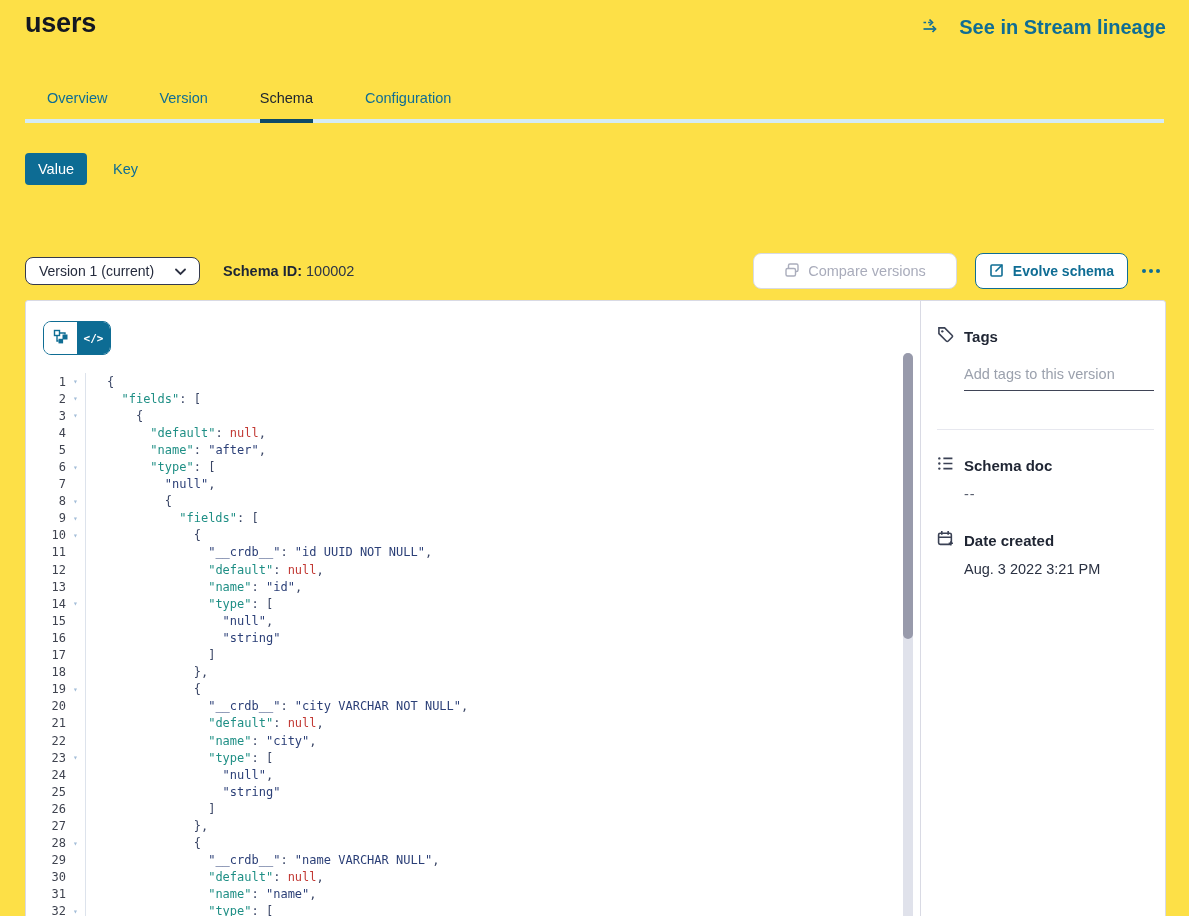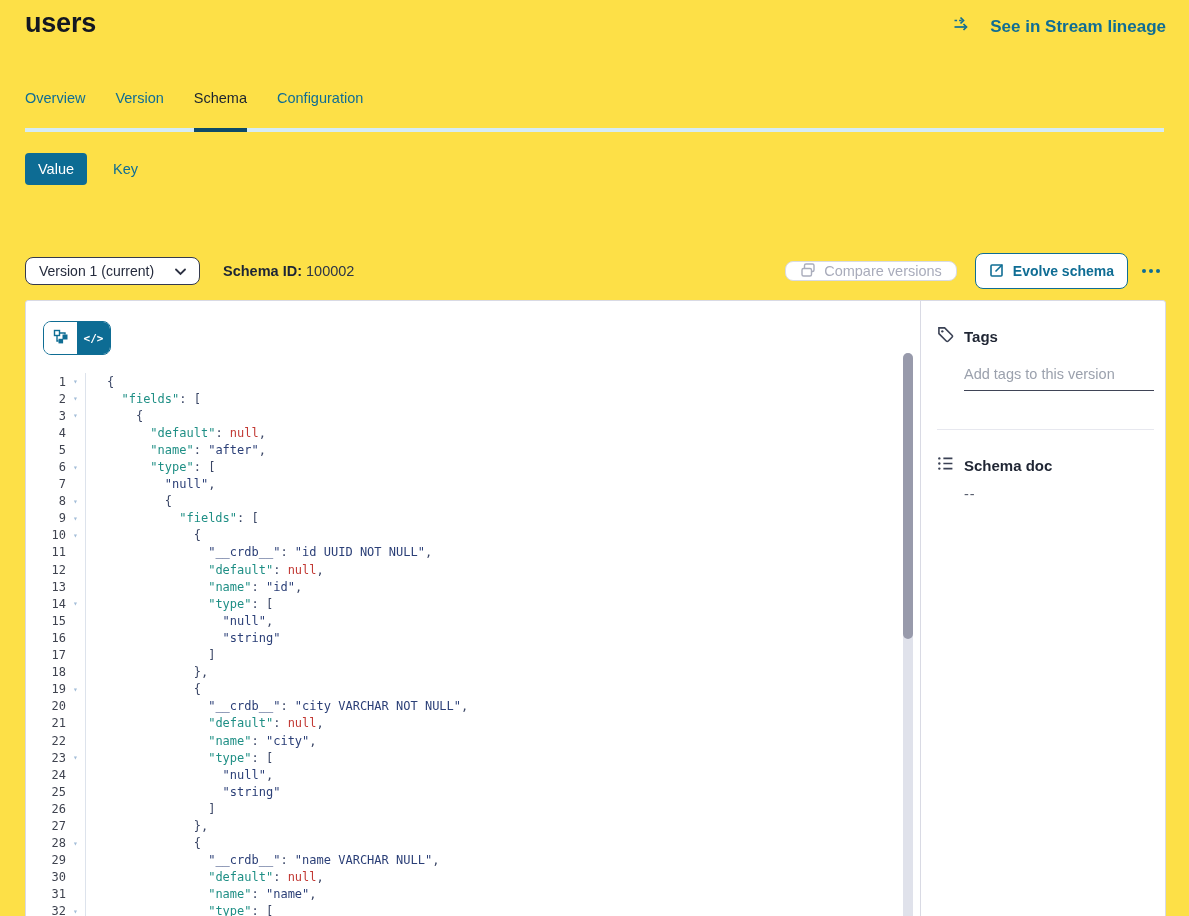--- a/index.html
+++ b/index.html
@@ -10,27 +10,27 @@
   *{box-sizing:border-box; margin:0; padding:0;}
   html,body{width:1189px; height:916px; overflow:hidden; background:#fff;}
   .page{position:relative; width:1189px; height:916px; background:#fde047;
         font-family:"Liberation Sans", sans-serif; color:#2c3547;}
 
   
   .hdr{position:absolute; left:25px; top:8px; right:23px; display:flex;
        justify-content:space-between; align-items:flex-start;}
   .title{font-size:27px; font-weight:700; color:#131722; letter-spacing:-0.2px;}
   .lineage{display:flex; align-items:center; gap:20px; margin-top:8px; color:var(--accent);
-           font-size:17px; font-weight:600; text-decoration:none; cursor:pointer;}
+           font-size:20px; font-weight:600; text-decoration:none; cursor:pointer;}
 
   
   .tabs-row{position:absolute; left:25px; right:25px; top:90px;}
   .tabs{display:flex; gap:30px; border-bottom:4px solid var(--tab_track);}
-  .tab{padding-bottom:22px; font-size:14.5px; color:var(--accent); text-decoration:none;
-       position:relative; cursor:pointer;}
+  .tab{padding-bottom:13px; font-size:14.5px; color:var(--accent); text-decoration:none;
+       position:relative; cursor:pointer;margin-left:22px;}
   .tab.active{color:#1b2330; font-weight:500;}
   .tab.active::after{content:""; position:absolute; left:0; right:0; bottom:-4px; height:4px;
        background:var(--tab_active_underline);}
 
   
   .seg{position:absolute; left:25px; top:153px; display:flex; align-items:center; gap:26px;justify-content:space-between;}
   .btn-value{background:var(--accent_button); color:#fff; border:none; border-radius:4px;
        height:32px; padding:0 13px; font-size:14.5px; font-family:inherit; cursor:pointer;}
   .key-link{color:var(--accent); font-size:14.5px; text-decoration:none; cursor:pointer;}
 
@@ -41,22 +41,22 @@
   .meta .val.link{color:var(--accent); cursor:pointer;}
 
   
   .vrow{position:absolute; left:25px; right:23px; top:253px; height:36px; display:flex; align-items:center;}
   .select{width:175px; height:28px; border:1px solid #353a4d; border-radius:8px; background:#fff;
        display:flex; align-items:center; justify-content:space-between; padding:0 13px;
        font-size:14px; color:#252b3d; cursor:pointer;}
   .schemaid{margin-left:23px; font-size:14.5px;}
   .schemaid b{color:#1c2536;}
   .spacer{flex:1;}
-  .btn-compare{height:20px; border:1px solid #d8dae3; background:#fff; color:#a9acbb; border-radius:8px;
-       padding:0 14px; font-size:14.5px; font-family:inherit; display:flex; gap:8px; align-items:center;}
+  .btn-compare{height:36px; border:1px solid #d8dae3; background:#fff; color:#a9acbb; border-radius:8px;
+       padding:0 30px; font-size:14.5px; font-family:inherit; display:flex; gap:8px; align-items:center;}
   .btn-evolve{margin-left:18px; height:36px; border:1px solid var(--accent); color:var(--accent);
        background:#fff; border-radius:8px; padding:0 13px; font-size:14px; font-weight:600;
        font-family:inherit; display:flex; gap:8px; align-items:center; cursor:pointer;}
   .btn-more{margin-left:8px; border:none; background:none; display:flex; gap:3px; padding:8px 6px; cursor:pointer;}
   .btn-more i{width:4px; height:4px; border-radius:50%; background:var(--accent);}
 
   
   .panel{position:absolute; left:25px; top:300px; width:1141px; height:640px;
        border:1px solid var(--border); border-radius:3px; display:flex; background:#fff;}
   .code-pane{position:relative; width:894px; flex:none;}
@@ -378,15 +378,28 @@
               <circle cx="2.2" cy="8" r="1.1" fill="#3a4154" stroke="none"></circle>
               <circle cx="2.2" cy="12.8" r="1.1" fill="#3a4154" stroke="none"></circle>
               <path d="M6 3.2h8.5M6 8h8.5M6 12.8h8.5"></path>
             </svg>
           </span>
           <span>Schema doc</span>
         </div>
         <div class="sb-val dim">--</div>
       </div>
 
+      <div class="sb-sec-date">
+        <div class="sb-head">
+          <span>
+            <svg width="17" height="17" viewBox="0 0 16 16" fill="none" stroke="#3a4154" stroke-width="1.5">
+              <rect x="1.5" y="3" width="12" height="10.5" rx="1.5"></rect>
+              <path d="M4.5 1v3.5M10.5 1v3.5M1.5 6.8h12"></path>
+              <path d="M13 10.5v4M11 12.5h4" stroke-width="1.4"></path>
+            </svg>
+          </span>
+          <span>Date created</span>
+        </div>
+        <div class="sb-val">Aug. 3 2022 3:21 PM</div>
+      </div>
     </div>
   </div>
 </div>
 
 </body></html>

